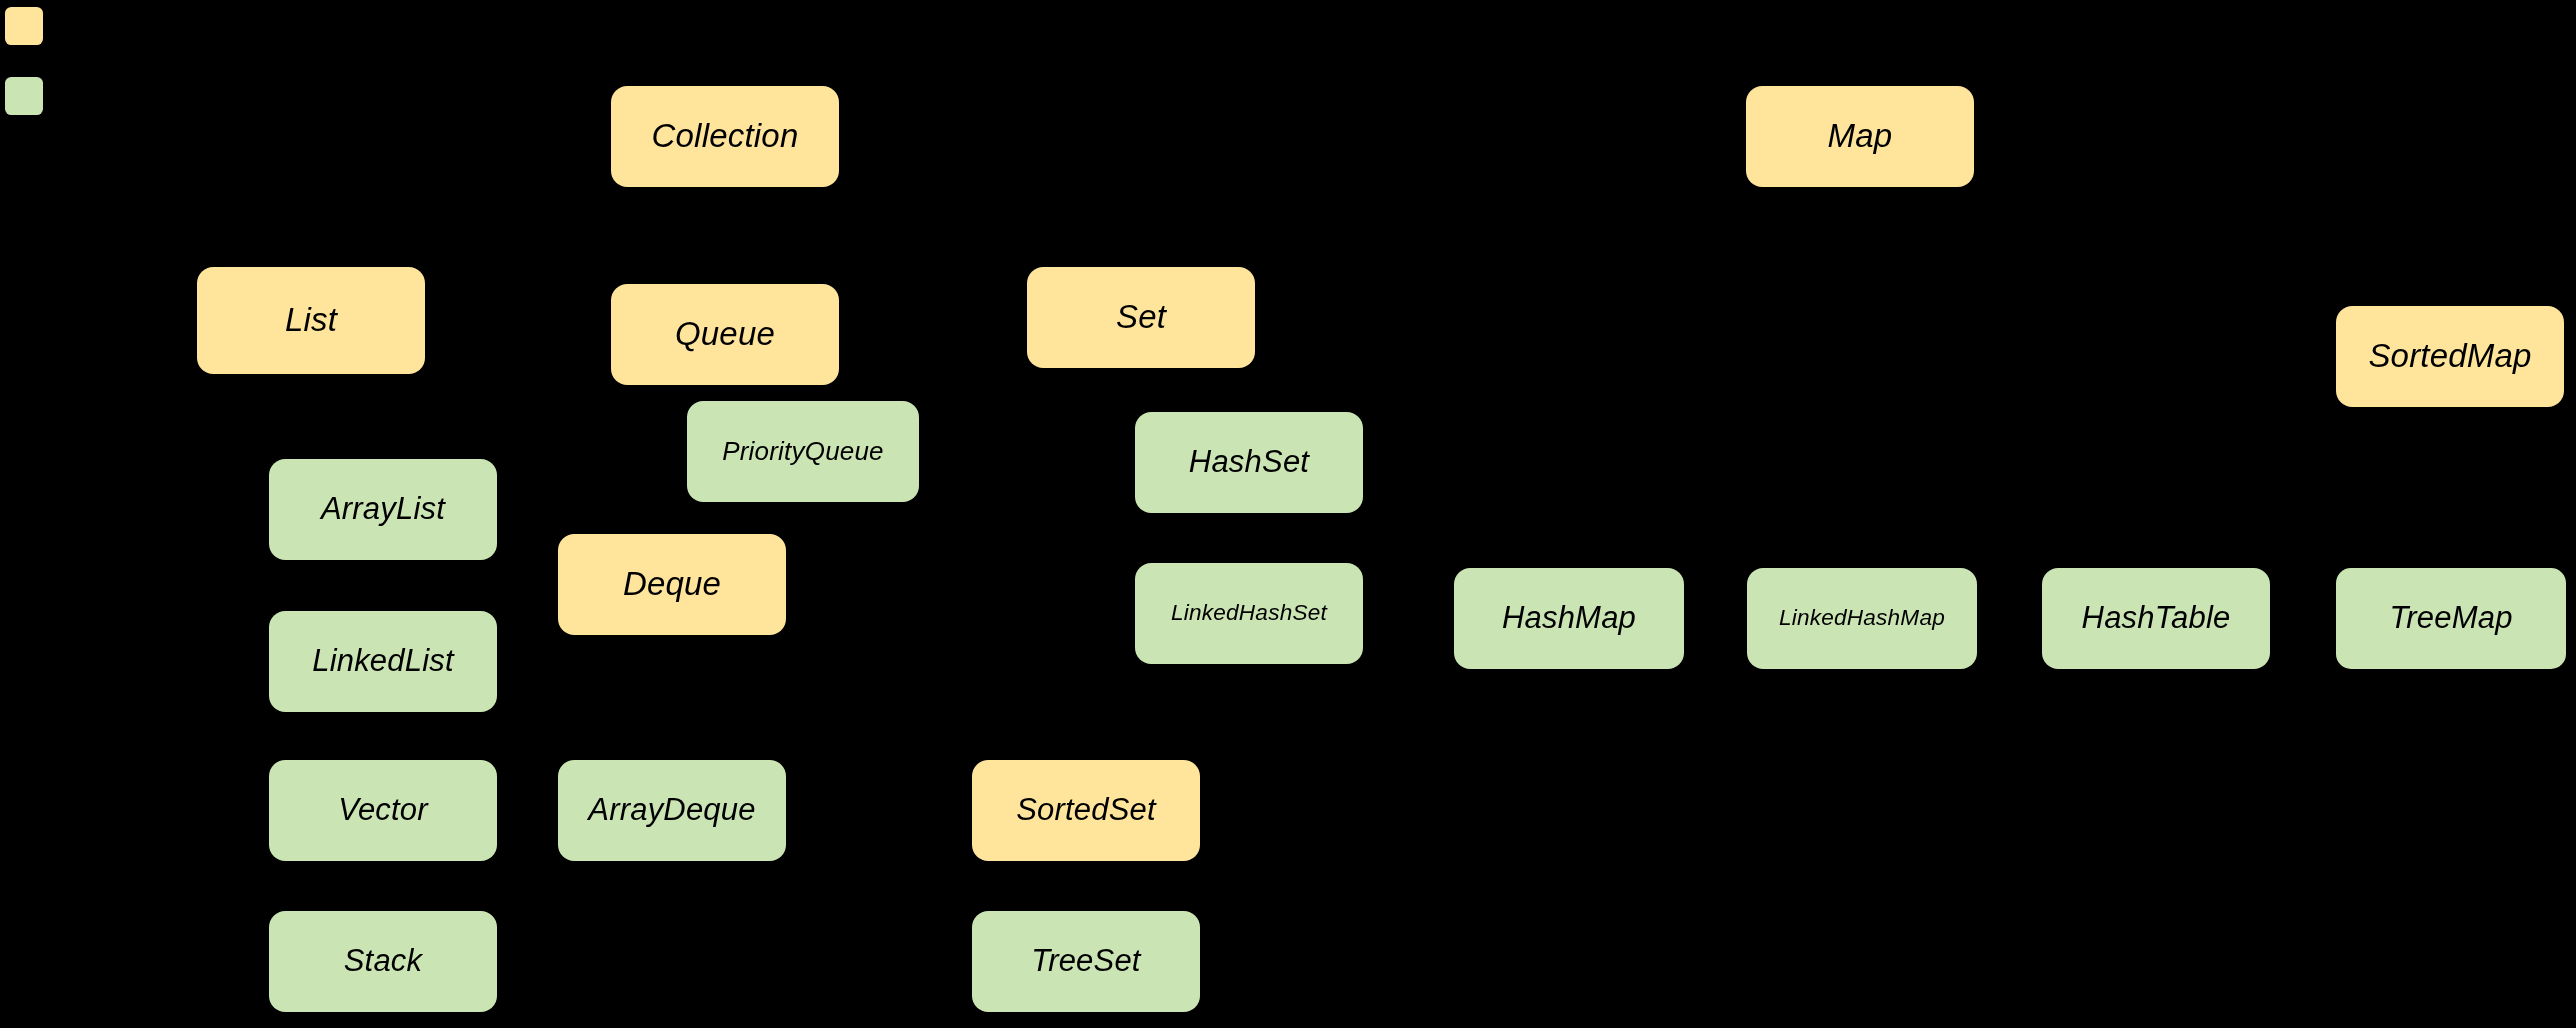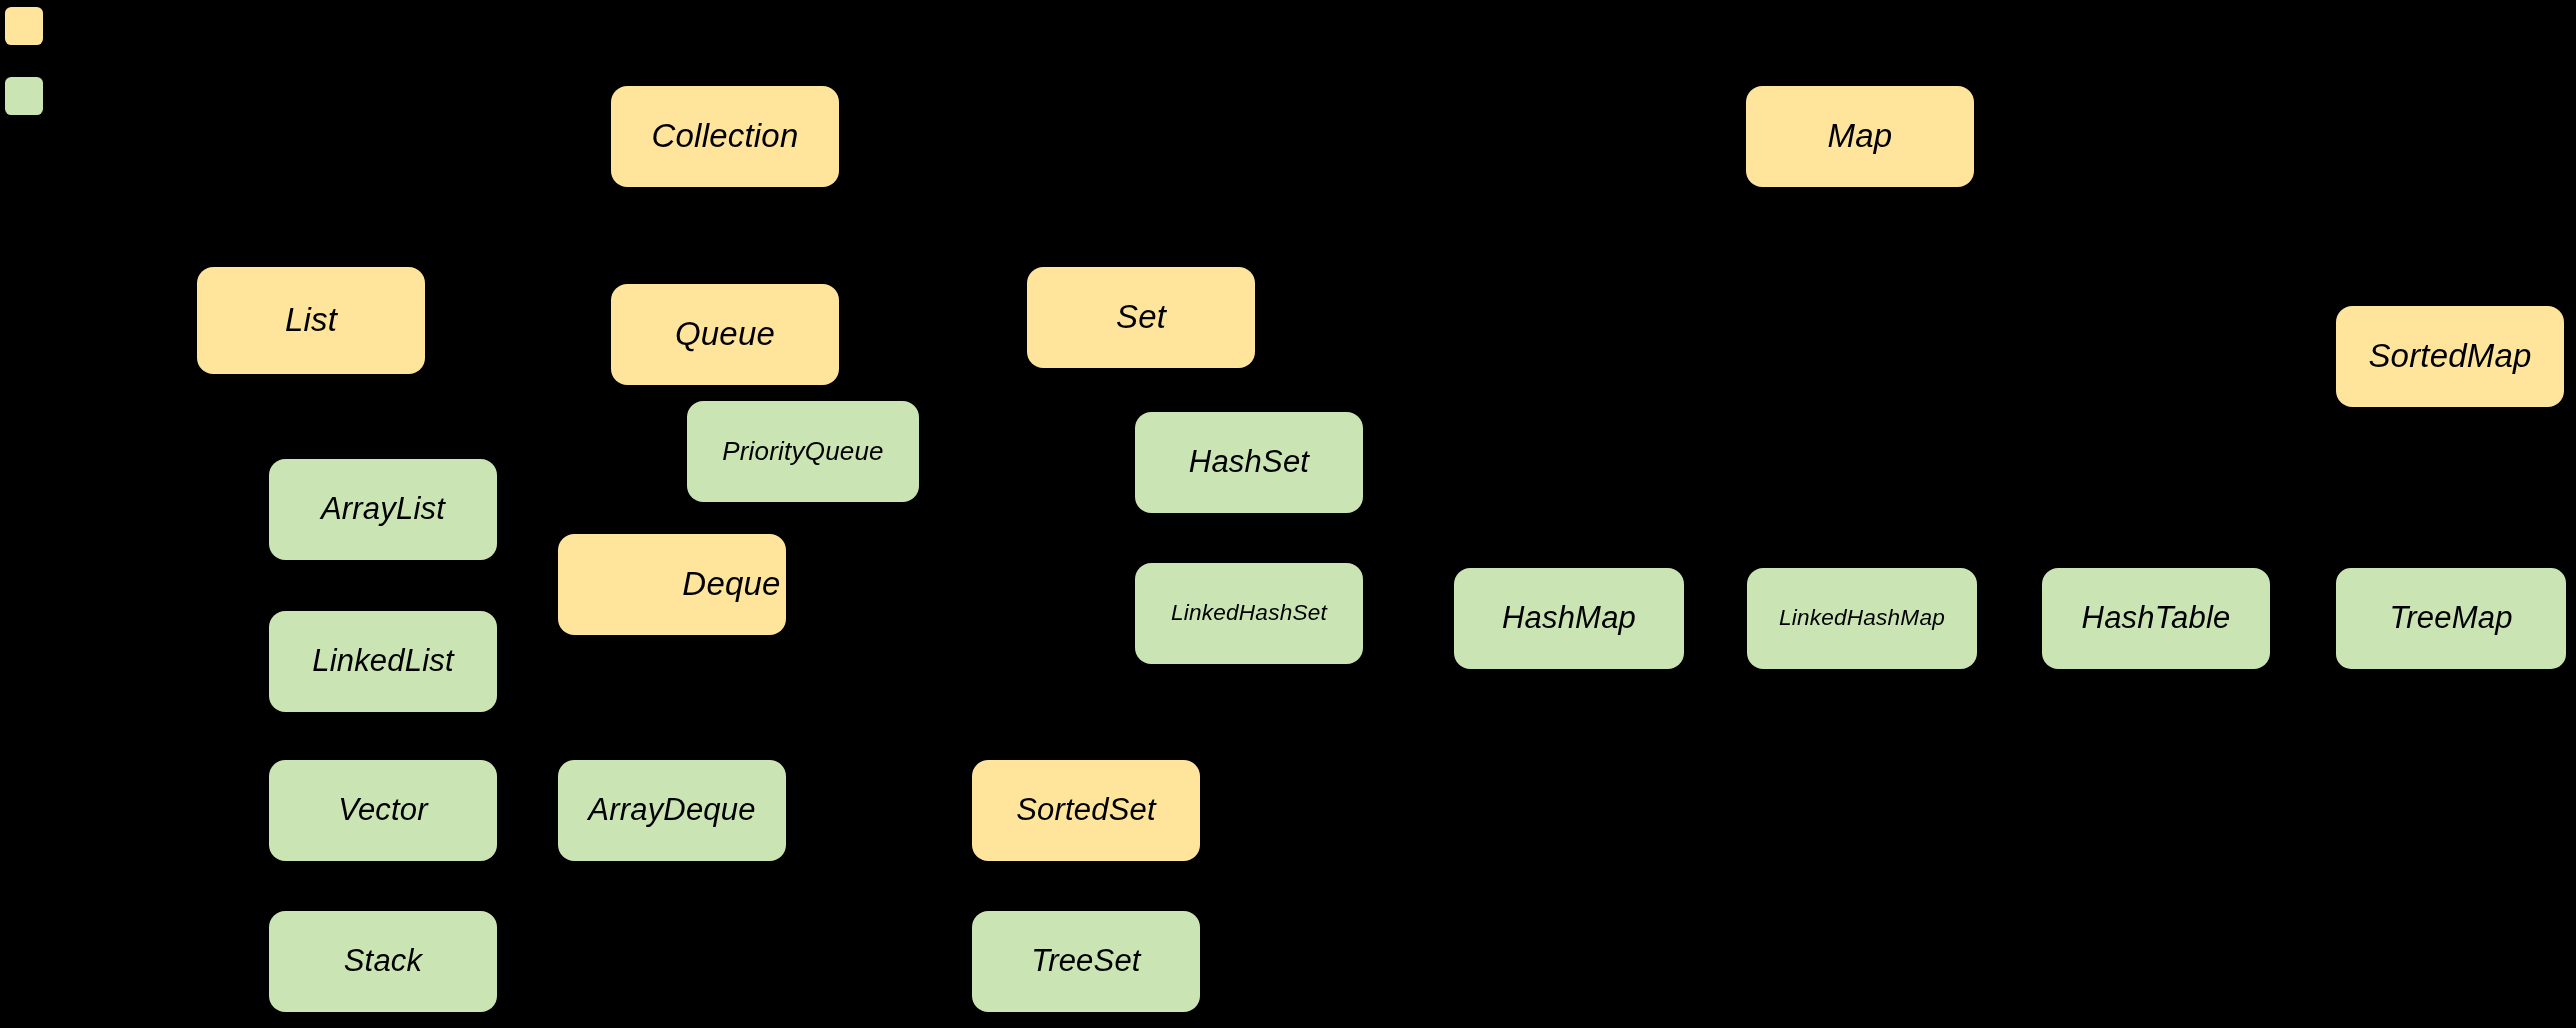--- a/index.html
+++ b/index.html
@@ -132,21 +132,21 @@
       </div>
       <div class="node klass" style="left: 687px; top: 401px; width: 232px; height: 101px; font-size: 26px; background: rgb(203, 228, 180); color: rgb(0, 0, 0);">
         <span class="lbl">PriorityQueue</span>
       </div>
       <div class="node klass" style="left: 1135px; top: 412px; width: 228px; height: 101px; font-size: 31px; background: rgb(203, 228, 180); color: rgb(0, 0, 0);">
         <span class="lbl">HashSet</span>
       </div>
       <div class="node klass" style="left: 269px; top: 459px; width: 228px; height: 101px; font-size: 31px; background: rgb(203, 228, 180); color: rgb(0, 0, 0);">
         <span class="lbl">ArrayList</span>
       </div>
-      <div class="node iface" style="left: 558px; top: 534px; width: 228px; height: 101px; font-size: 33px; background: rgb(255, 228, 156); color: rgb(0, 0, 0); justify-content: flex-end;">
+      <div class="node iface" style="left: 558px; top: 534px; width: 228px; height: 101px; font-size: 33px; background: rgb(255, 228, 156); color: rgb(0, 0, 0);">
         <span class="lbl">Deque</span>
       </div>
       <div class="node klass" style="left: 1135px; top: 563px; width: 228px; height: 101px; font-size: 22.6px; background: rgb(203, 228, 180); color: rgb(0, 0, 0);">
         <span class="lbl">LinkedHashSet</span>
       </div>
       <div class="node klass" style="left: 1454px; top: 568px; width: 230px; height: 101px; font-size: 31px; background: rgb(203, 228, 180); color: rgb(0, 0, 0);">
         <span class="lbl">HashMap</span>
       </div>
       <div class="node klass" style="left: 1747px; top: 568px; width: 230px; height: 101px; font-size: 22.6px; background: rgb(203, 228, 180); color: rgb(0, 0, 0);">
         <span class="lbl">LinkedHashMap</span>

